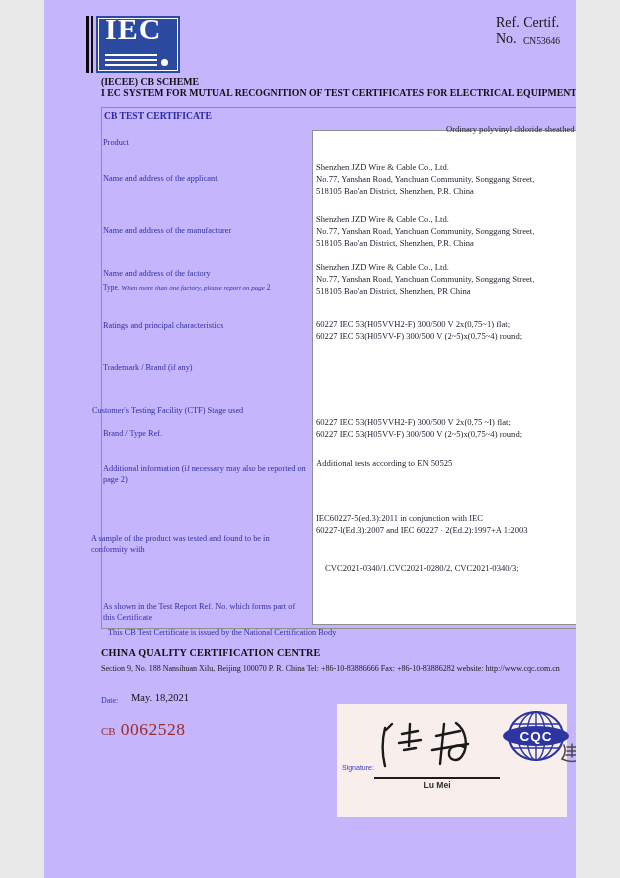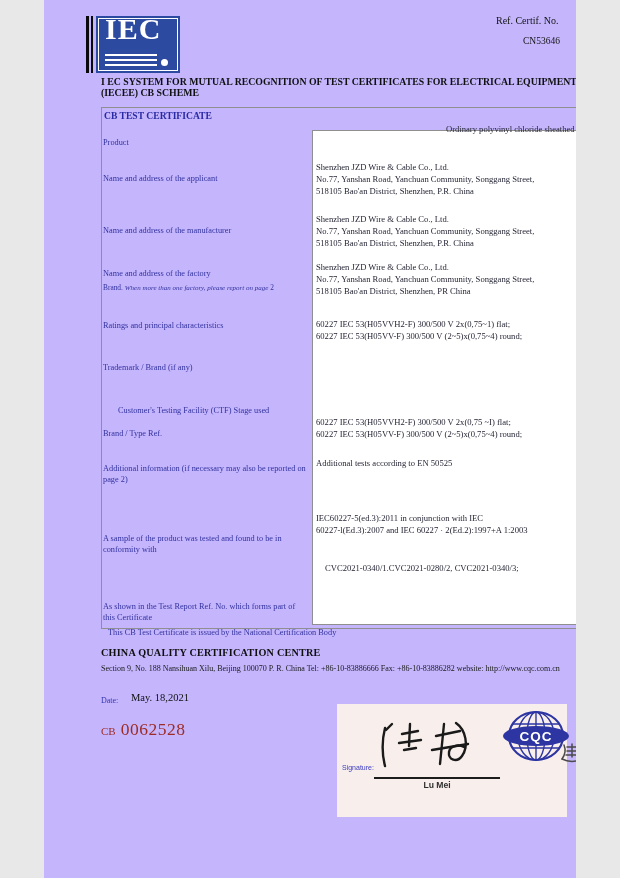--- a/index.html
+++ b/index.html
@@ -11,21 +11,21 @@
   .iec-logo{left:42px;top:16px;width:94px;height:57px;}
   .iec-bar1{left:0;top:0;width:3px;height:57px;background:#0a0a0a;}
   .iec-bar2{left:5px;top:0;width:2px;height:57px;background:#0a0a0a;}
   .iec-box{left:10px;top:0;width:84px;height:57px;background:#2b4aa0;}
   .iec-inner{position:absolute;left:2px;top:2px;right:2px;bottom:2px;border:1px solid #ffffff;}
   .iec-text{position:absolute;left:9px;top:-4px;color:#ffffff;font-size:30px;font-weight:bold;
             font-family:"Liberation Serif",serif;letter-spacing:1px;}
   .iec-line{position:absolute;left:9px;height:2px;background:#ffffff;}
   .iec-dot{position:absolute;width:7px;height:7px;border-radius:50%;background:#ffffff;}
 
-  .ref-label{left:452px;top:15px;font-size:10px;}
+  .ref-label{left:452px;top:15px;font-size:14px;}
   .ref-number{left:479px;top:36px;font-size:9.5px;}
 
   .scheme{left:57px;top:76px;width:520px;font-size:9.8px;font-weight:bold;line-height:11px;color:#101010;}
 
   
   .outer-box{left:57px;top:107px;width:508px;height:520px;border:1px solid #8f8f8f;}
   .inner-box{left:268px;top:130px;width:286px;height:493px;border:1px solid #8f8f8f;background:#ffffff;}
 
   .cert-title{left:60px;top:110px;font-size:9.6px;font-weight:bold;color:#2929a3;}
 
@@ -73,43 +73,43 @@
       <div class="iec-line" style="top:43px;width:52px;"></div>
       <div class="iec-line" style="top:48px;width:52px;"></div>
       <div class="iec-dot" style="left:65px;top:43px;"></div>
     </div>
   </div>
 
   <div class="abs ref-label">Ref. Certif. No.</div>
   <div class="abs ref-number">CN53646</div>
 
   <div class="abs scheme">
+    <div>(IECEE) CB SCHEME</div>
     <div>I EC SYSTEM FOR MUTUAL RECOGNITION OF TEST CERTIFICATES FOR ELECTRICAL EQUIPMENT</div>
-    <div>(IECEE) CB SCHEME</div>
   </div>
 
   <div class="abs outer-box"></div>
   <div class="abs inner-box"></div>
   <div class="abs cert-title">CB TEST CERTIFICATE</div>
 
   <div class="abs lbl" style="left:59px;top:137px;">Product</div>
   <div class="abs lbl" style="left:59px;top:173px;">Name and address of the applicant</div>
   <div class="abs lbl" style="left:59px;top:225px;">Name and address of the manufacturer</div>
   <div class="abs lbl" style="left:59px;top:268px;">Name and address of the factory</div>
   <div class="abs note-line" style="left:59px;top:283px;">
-    <span>Brand.</span>
+    <span>Type.</span>
     <span class="note-italic">When more than one factory, please report on page</span>
     <span>2</span>
   </div>
   <div class="abs lbl" style="left:59px;top:320px;">Ratings and principal characteristics</div>
   <div class="abs lbl" style="left:59px;top:362px;">Trademark / Brand (if any)</div>
-  <div class="abs lbl" style="left:74px;top:405px;">Customer's Testing Facility (CTF) Stage used</div>
+  <div class="abs lbl" style="left:48px;top:405px;">Customer's Testing Facility (CTF) Stage used</div>
   <div class="abs lbl" style="left:59px;top:428px;">Brand / Type Ref.</div>
   <div class="abs lbl" style="left:59px;top:463px;">Additional information (if necessary may also be reported on page 2)</div>
-  <div class="abs lbl" style="left:59px;top:533px;">A sample of the product was tested and found to be in conformity with</div>
+  <div class="abs lbl" style="left:47px;top:533px;">A sample of the product was tested and found to be in conformity with</div>
   <div class="abs lbl" style="left:59px;top:601px;">As shown in the Test Report Ref. No. which forms part of this Certificate</div>
 
   <div class="abs val" style="left:272px;top:123px;text-align:right;">Ordinary polyvinyl chloride sheathed cord</div>
   <div class="abs val" style="left:272px;top:161px;">Shenzhen JZD Wire &amp; Cable Co., Ltd.
 No.77, Yanshan Road, Yanchuan Community, Songgang Street,
 518105 Bao'an District, Shenzhen, P.R. China</div>
   <div class="abs val" style="left:272px;top:213px;">Shenzhen JZD Wire &amp; Cable Co., Ltd.
 No.77, Yanshan Road, Yanchuan Community, Songgang Street,
 518105 Bao'an District, Shenzhen, P.R. China</div>
   <div class="abs val" style="left:272px;top:261px;">Shenzhen JZD Wire &amp; Cable Co., Ltd.

